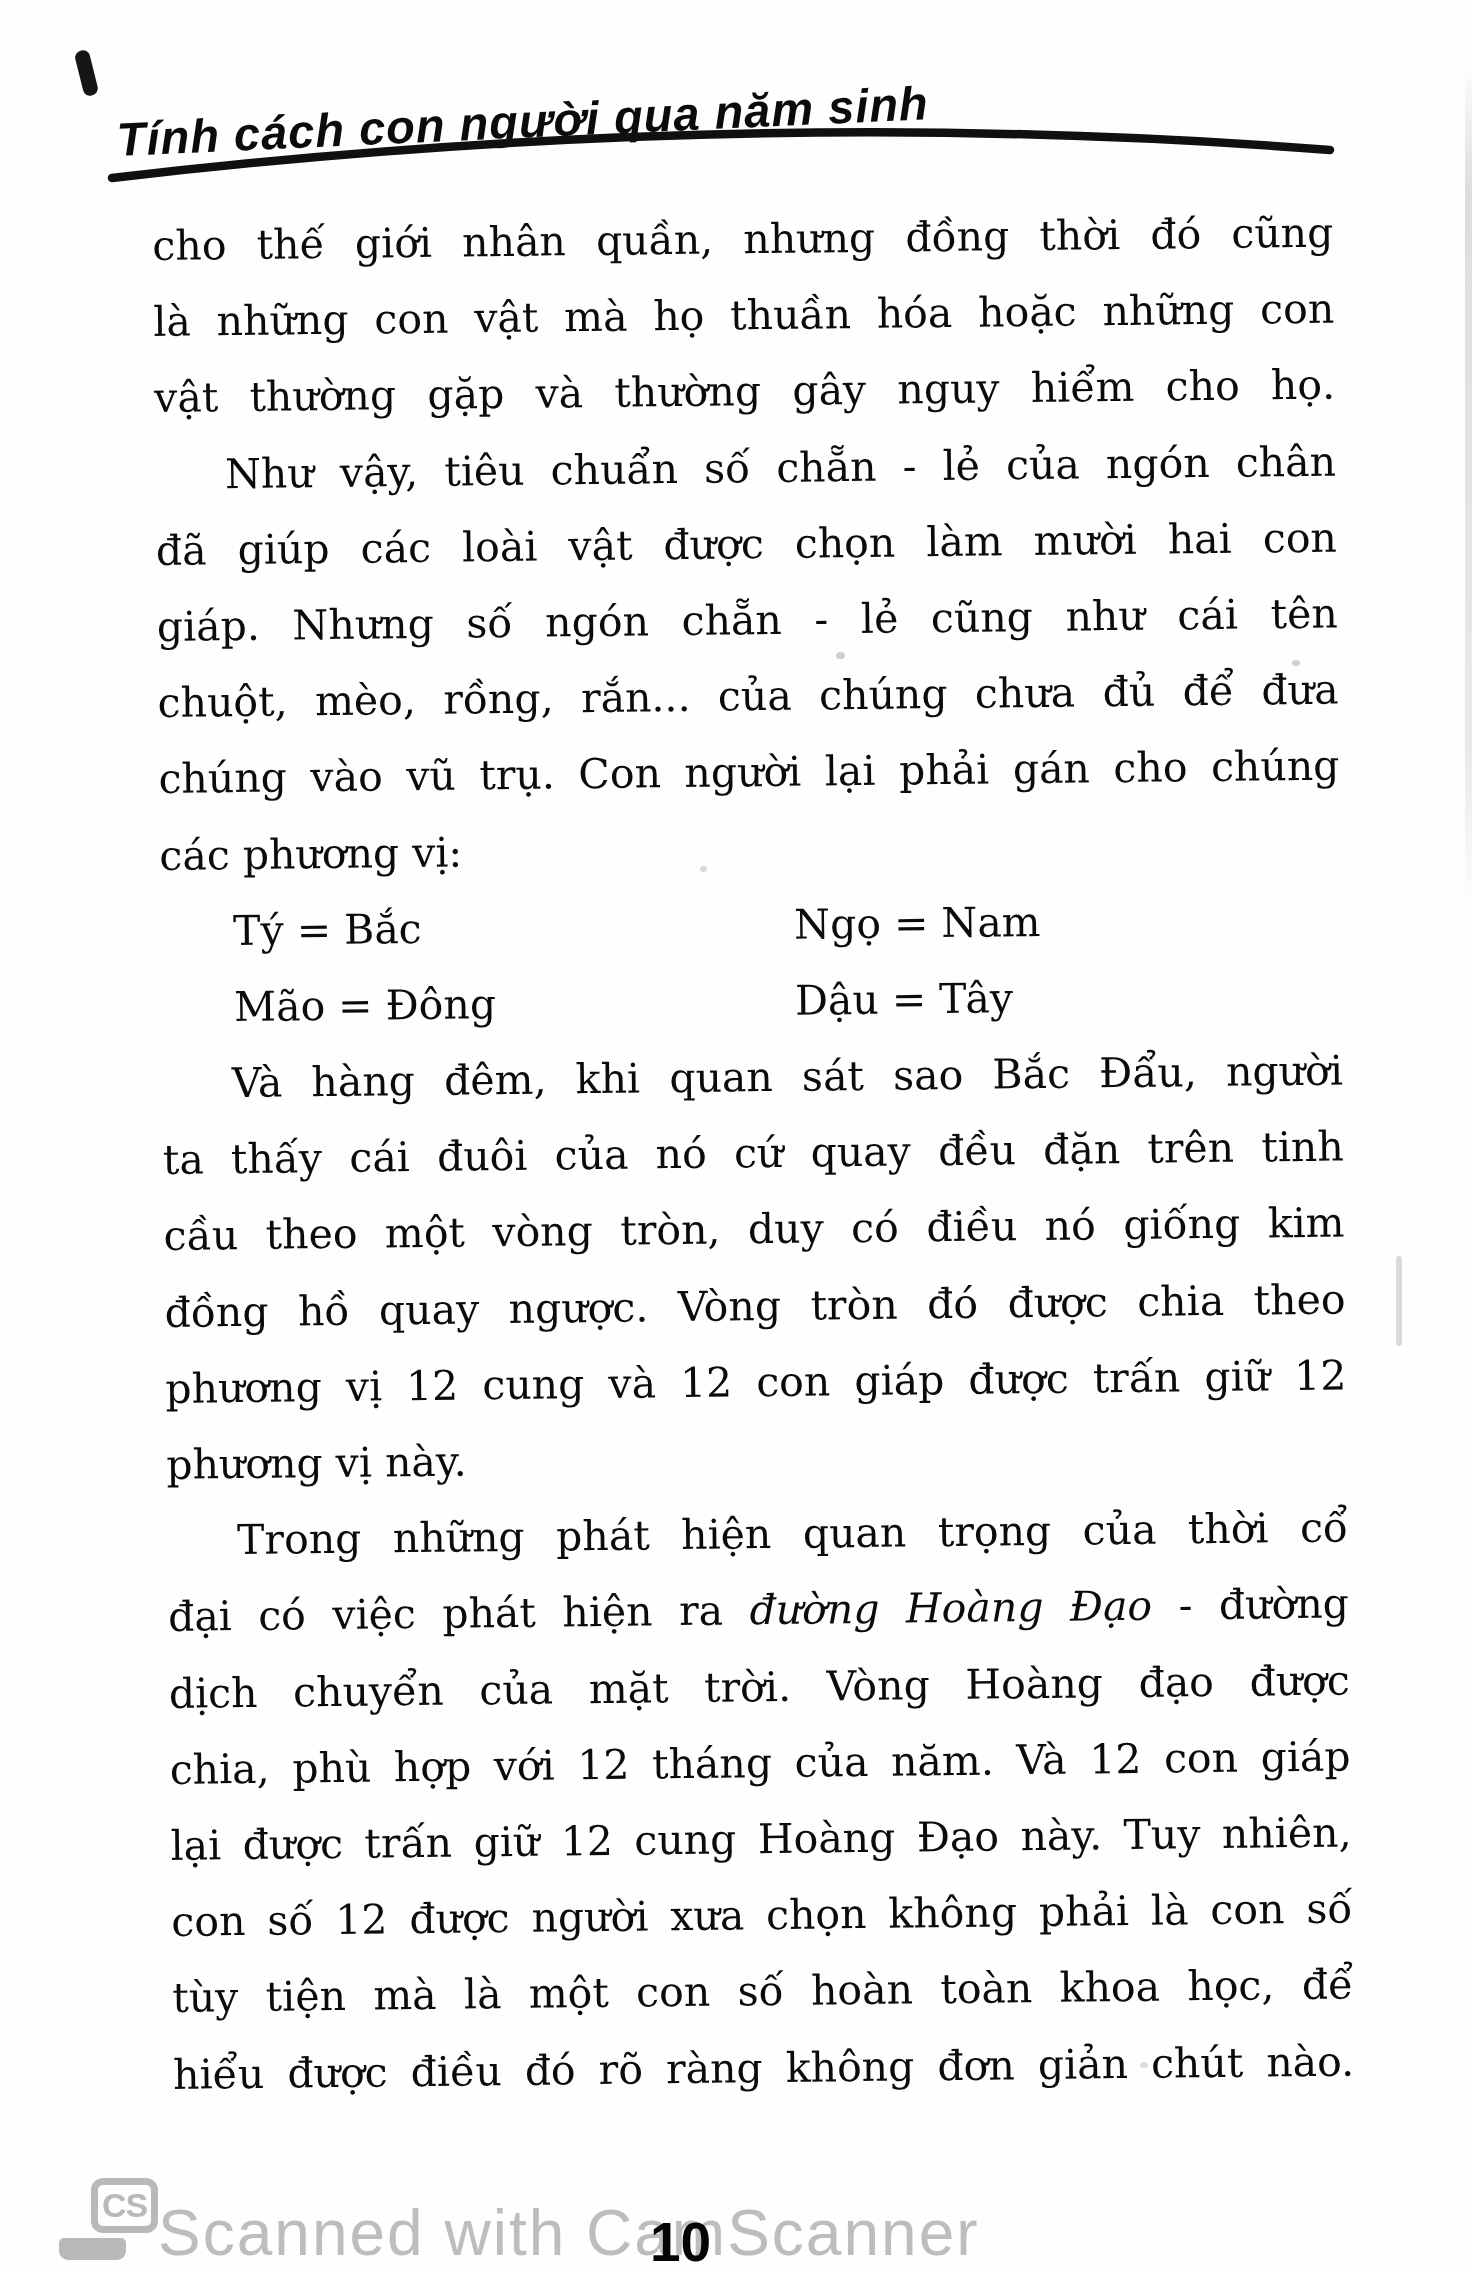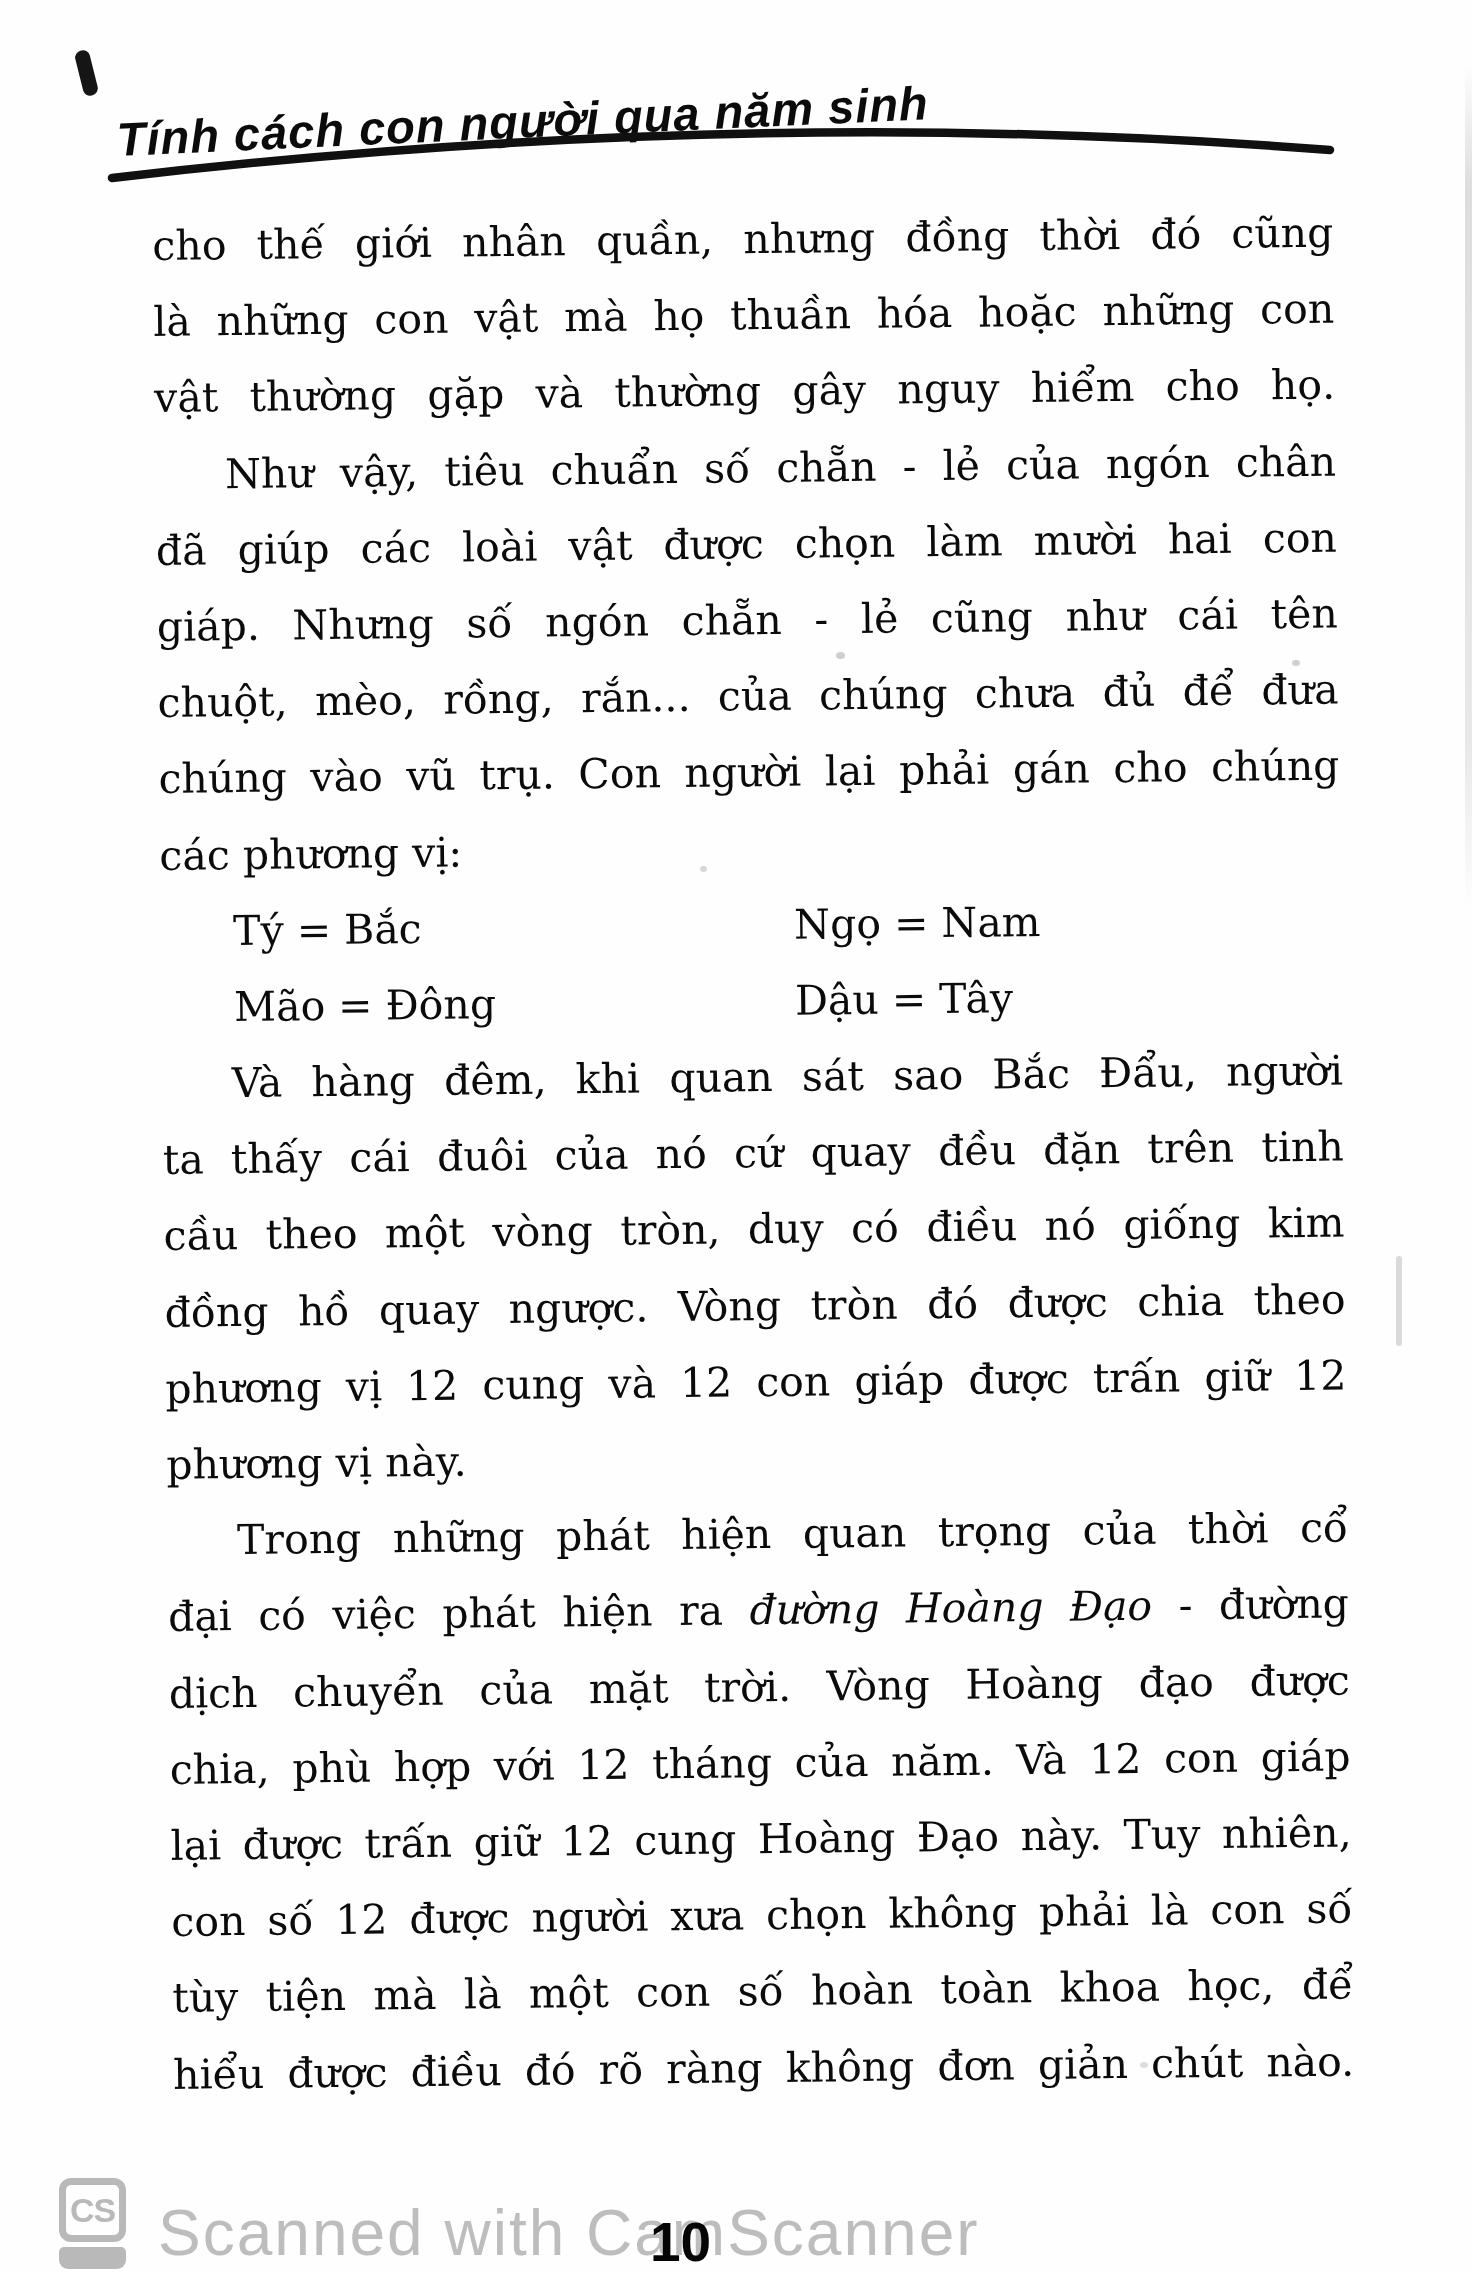--- a/index.html
+++ b/index.html
@@ -49,27 +49,28 @@
   .line.ind { padding-left: 70px; }
   .line .it { font-style: italic; }
   .line.pair { }
   .pair .pl { margin-left: 73px; }
   .pair .pr { position: absolute; left: 634px; top: 0; }
 
   
   .cs-logo { position: absolute; left: 59px; top: 2178px; width: 67px; height: 92px; }
   .cs-box {
     box-sizing: border-box;
-    width: 67px; height: 64px;
+    width: 67px; height: 55px;
     border: 7px solid #b9b9b9;
     border-radius: 12px;
     display: flex; align-items: center; justify-content: center;
     font-family: "Liberation Sans", sans-serif;
     font-weight: 700; font-size: 34px; color: #b9b9b9;
     letter-spacing: -1px;
+    margin-left: 32px;
   }
   .cs-tab {
     margin-top: 5px;
     width: 67px; height: 22px;
     background: #b9b9b9;
     border-radius: 5px 5px 9px 9px;
   }
   .scan-label {
     position: absolute;
     left: 158px; top: 2196px;

